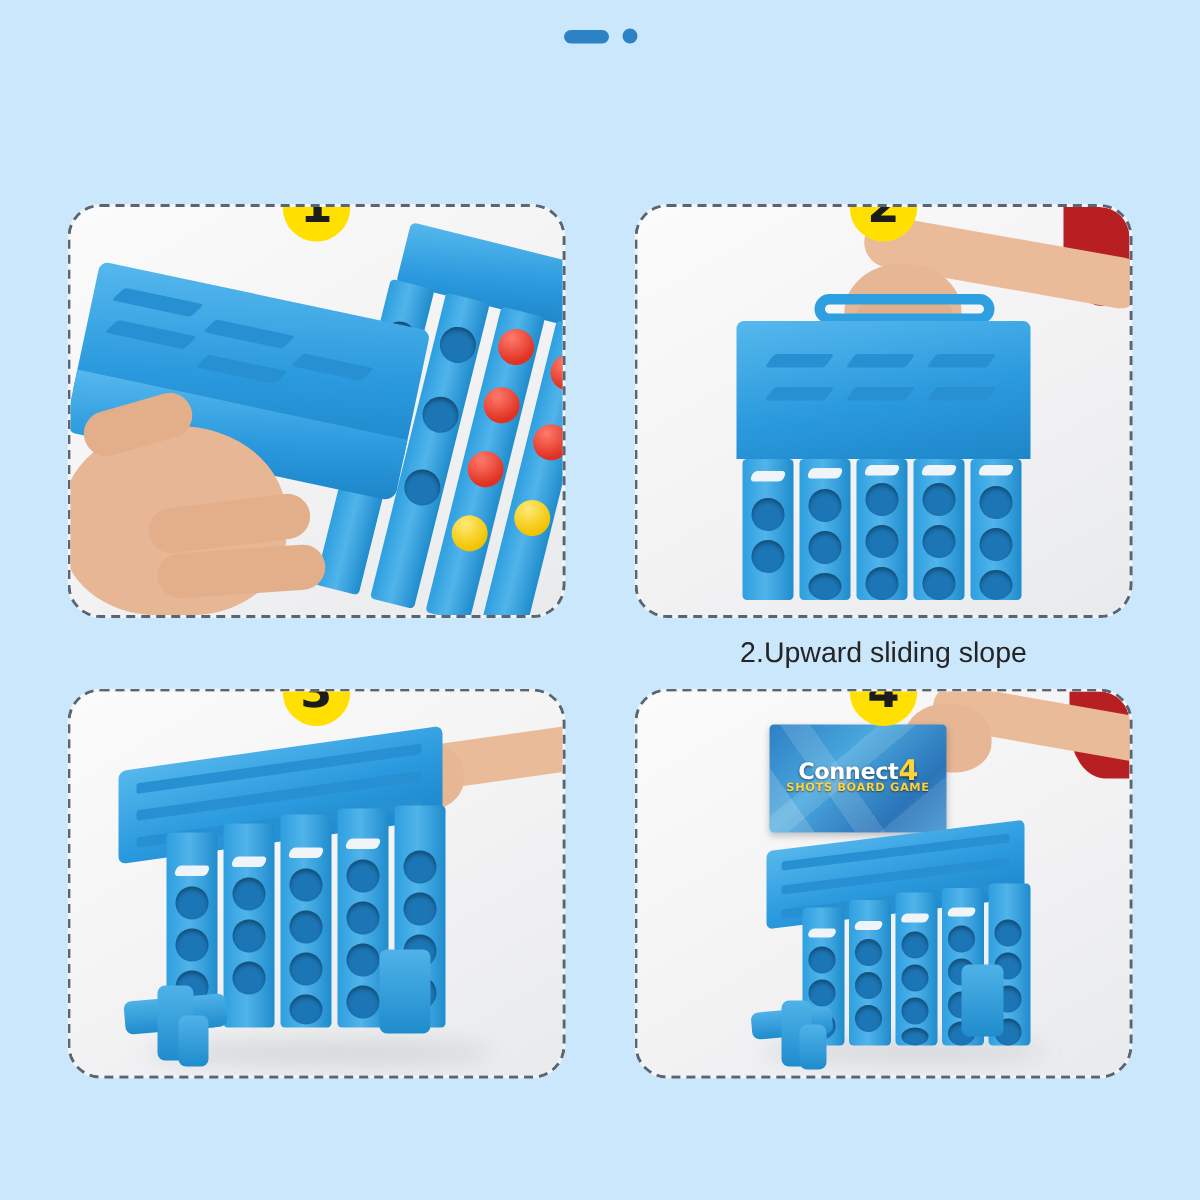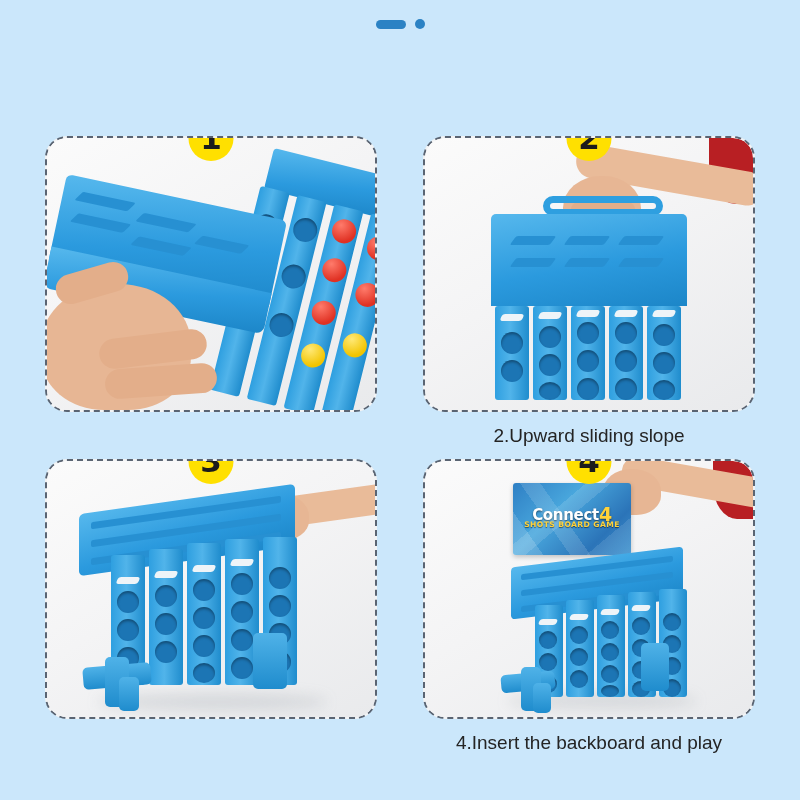--- a/index.html
+++ b/index.html
@@ -309,17 +309,16 @@
             <div class="hole" style="left:128px;top:90px;width:18px;height:18px;"></div>
           </div>
 
           <div class="foot" style="left:76px;top:212px;width:54px;height:18px;transform:rotate(-5deg);"></div>
           <div class="foot" style="left:96px;top:206px;width:20px;height:44px;"></div>
           <div class="foot" style="left:216px;top:182px;width:28px;height:48px;"></div>
           <div class="foot" style="left:108px;top:222px;width:18px;height:30px;"></div>
         </div>
         <div class="badge">4</div>
       </div>
-      <div class="caption">4.Insert the backboard and play</div>
     </div>
 
   </div>
 </div>
 
 </body></html>

